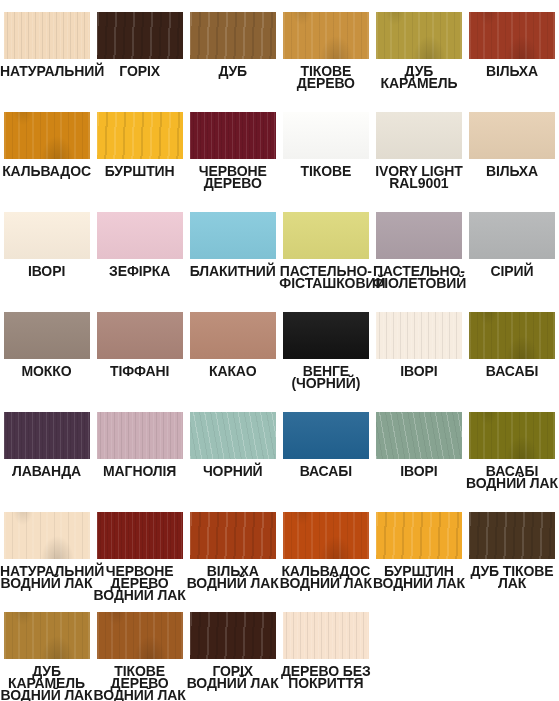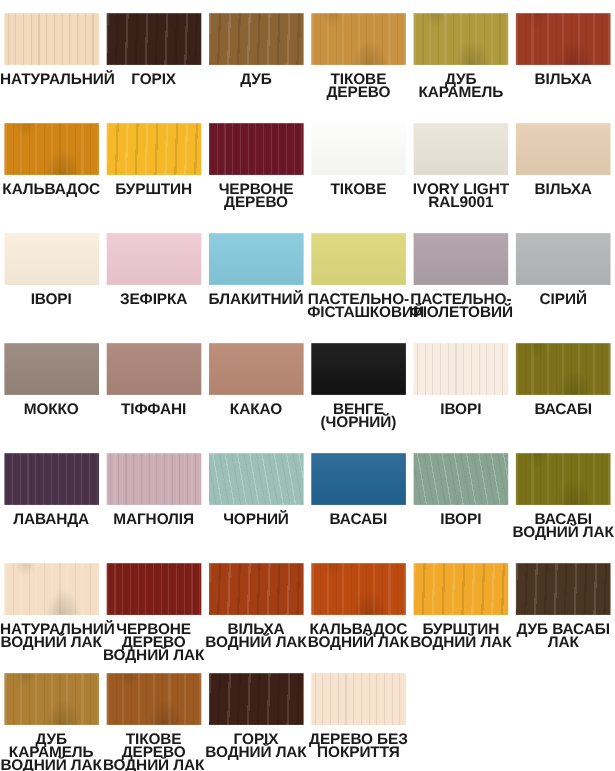--- a/index.html
+++ b/index.html
@@ -351,21 +351,21 @@
         <div class="swatch-chip" style="background-color: rgb(240, 169, 42);">
           <div class="grain grain-plank"></div>
         </div>
         <div class="swatch-label">БУРШТИН
 ВОДНИЙ ЛАК</div>
       </div>
       <div class="swatch-cell">
         <div class="swatch-chip" style="background-color: rgb(73, 53, 33);">
           <div class="grain grain-plank"></div>
         </div>
-        <div class="swatch-label">ДУБ ВАСАБІ
+        <div class="swatch-label">ДУБ ТІКОВЕ
 ЛАК</div>
       </div>
     </div>
     <div class="swatch-row row-last">
       <div class="swatch-cell">
         <div class="swatch-chip" style="background-color: rgb(172, 127, 52);">
           <div class="grain grain-knot"></div>
         </div>
         <div class="swatch-label">ДУБ
 КАРАМЕЛЬ

